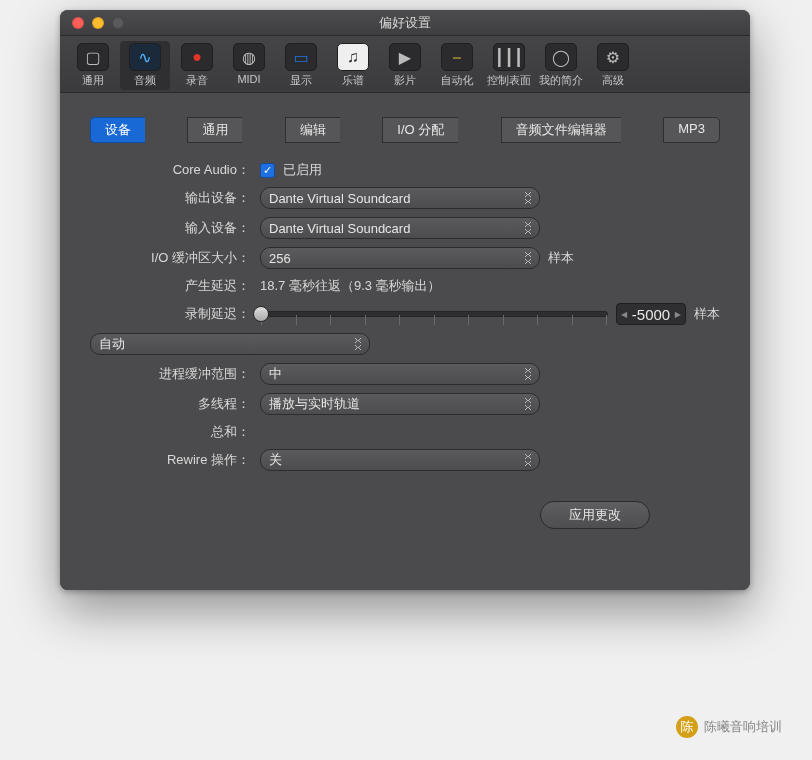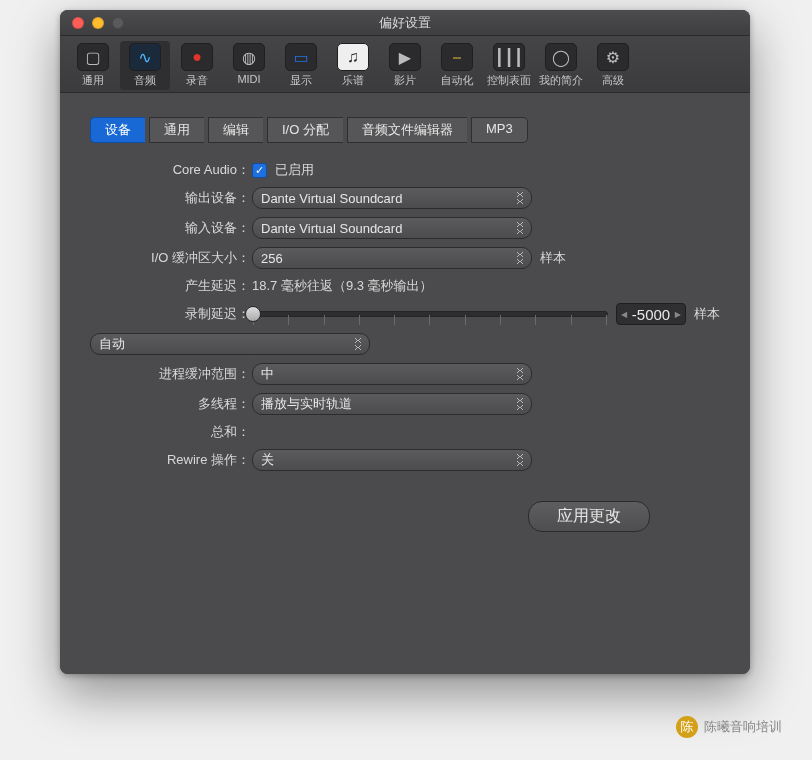--- a/index.html
+++ b/index.html
@@ -10,21 +10,21 @@
     color: #e6e6e6;
     width: 812px;
     height: 760px;
     position: relative;
   }
   .window {
     position: absolute;
     left: 60px;
     top: 10px;
     width: 690px;
-    height: 664px;
+    height: 580px;
     background: #3a3a3c;
     border-radius: 8px;
     box-shadow: 0 20px 50px rgba(0,0,0,0.4), 0 2px 6px rgba(0,0,0,0.3);
     overflow: hidden;
     display: flex;
     flex-direction: column;
   }
   .titlebar {
     height: 26px;
     background: linear-gradient(#4c4c4e, #3e3e40);
@@ -72,21 +72,21 @@
     border-radius: 5px;
     display: flex; align-items: center; justify-content: center;
     background: #2b2b2d;
     border: 1px solid #1f1f21;
     font-size: 16px;
     color: #bbb;
   }
   .tb-label { font-size: 11px; color: #c7c7c7; }
   .subtabs {
     display: flex;
-    justify-content: flex-start;
+    justify-content: space-between;
     padding: 14px 0 10px 0;
     gap: 4px;
   }
   .subtab {
     background: #565658;
     color: #e6e6e6;
     font-size: 13px;
     padding: 3px 14px;
     border: 1px solid #2e2e30;
     border-right: none;
@@ -98,21 +98,21 @@
   .content {
     flex: 1;
     background: #4b4b4d;
     padding: 10px 30px 20px 30px;
     overflow: auto;
   }
   .row {
     display: flex;
     align-items: center;
     margin: 8px 0;
-    gap: 2px;
+    gap: 10px;
   }
   .row .label {
     width: 160px;
     text-align: right;
     font-size: 13px;
     color: #d8d8d8;
   }
   .row .ctrl { flex: 1; display: flex; align-items: center; gap: 8px; }
   .checkbox {
     width: 15px; height: 15px;
@@ -192,21 +192,21 @@
   }
   .number-box::before { content: "◀"; position: absolute; left: 4px; font-size: 8px; color: #888;}
   .number-box::after  { content: "▶"; position: absolute; right: 4px; font-size: 8px; color: #888;}
   .apply-wrap { display: flex; justify-content: flex-end; padding-right: 70px; margin-top: 30px;}
   .apply-btn {
     background: linear-gradient(#5e5e60, #4e4e50);
     border: 1px solid #2b2b2d;
     border-radius: 14px;
     color: #e6e6e6;
     padding: 4px 28px;
-    font-size: 16px;
+    font-size: 13px;
   }
   .footer-brand {
     position: absolute;
     right: 30px;
     bottom: 22px;
     display: flex;
     align-items: center;
     gap: 6px;
     color: #888;
     font-size: 13px;

